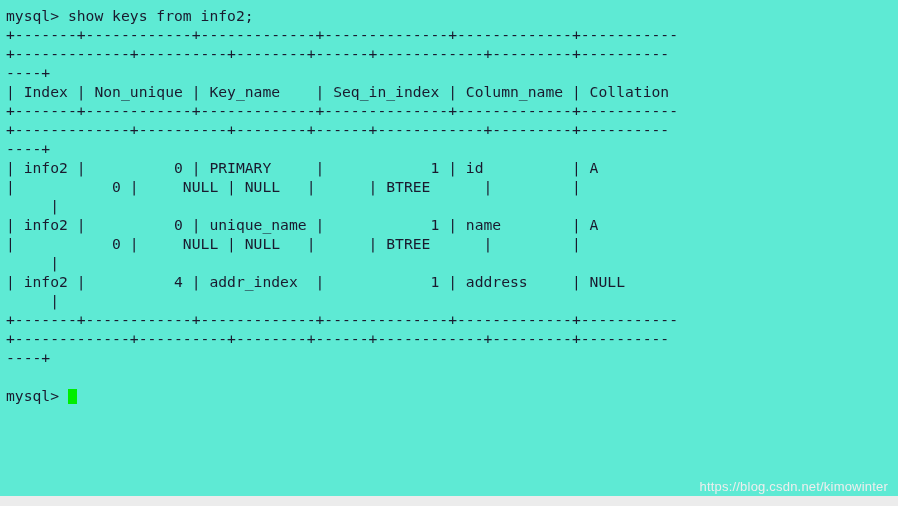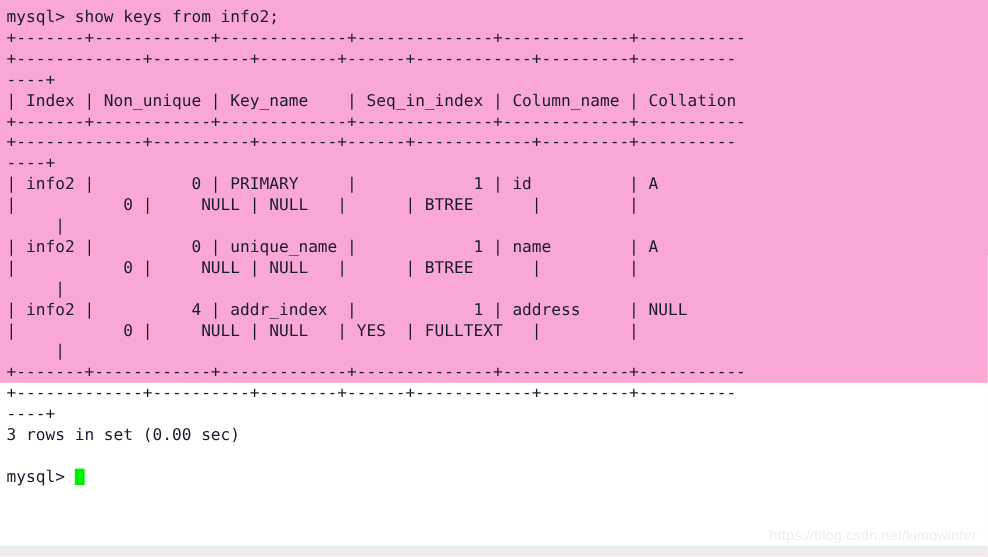--- a/index.html
+++ b/index.html
@@ -13,22 +13,22 @@
     overflow: hidden;
     position: relative;
     font-family: "DejaVu Sans Mono", "Liberation Mono", monospace;
   }
 
   #terminal {
     position: absolute;
     left: 0;
     top: 0;
     width: 898px;
-    height: 348px;
-    background: #f9a8d4;
+    height: 496px;
+    background: #5eead4;
     box-sizing: border-box;
     padding: 6px 12px 0 6px;
   }
 
   .line {
     font-family: "DejaVu Sans Mono", "Liberation Mono", monospace;
     font-size: 14.7px;
     line-height: 19px;
     height: 19px;
     color: #1a1a2e;
@@ -95,28 +95,26 @@
 
   <div class="line">| info2 |          0 | PRIMARY     |            1 | id          | A</div>
   <div class="line">|           0 |     NULL | NULL   |      | BTREE      |         |</div>
   <div class="line">     |</div>
 
   <div class="line">| info2 |          0 | unique_name |            1 | name        | A</div>
   <div class="line">|           0 |     NULL | NULL   |      | BTREE      |         |</div>
   <div class="line">     |</div>
 
   <div class="line">| info2 |          4 | addr_index  |            1 | address     | NULL</div>
-  <div class="line">|           0 |     NULL | NULL   | YES  | FULLTEXT   |         |</div>
   <div class="line">     |</div>
 
   <div class="line">+-------+------------+-------------+--------------+-------------+-----------</div>
   <div class="line">+-------------+----------+--------+------+------------+---------+----------</div>
   <div class="line">----+</div>
 
-  <div class="line">3 rows in set (0.00 sec)</div>
 
   <div class="line blank"></div>
 
   <div class="line prompt-line"><span>mysql&gt; </span><span class="cursor"></span></div>
 
 </div>
 
 <div id="watermark">https://blog.csdn.net/kimowinter</div>
 
 <div id="bottom-strip"></div>

